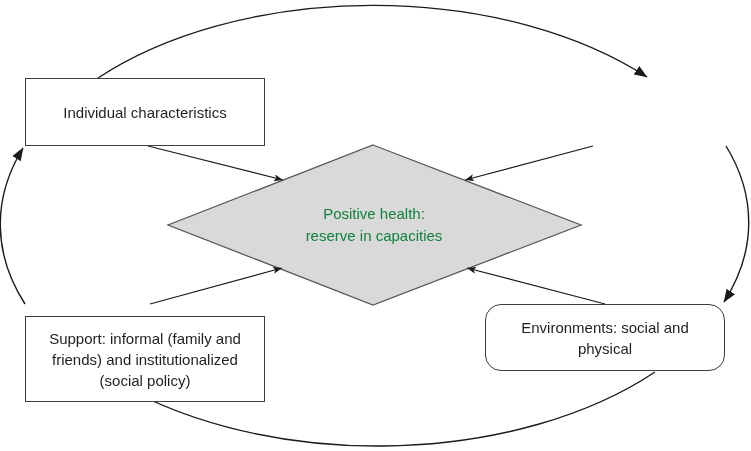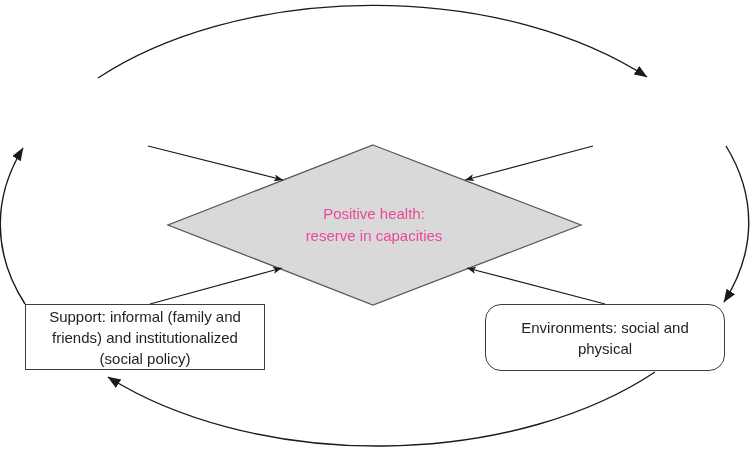--- a/index.html
+++ b/index.html
@@ -28,32 +28,32 @@
     justify-content: center;
     text-align: center;
     font-size: 15px;
     line-height: 21px;
     color: #1f1f1f;
     white-space: pre-line;
     padding: 0 4px;
   }
   .box-individual   { left: 25px;  top: 78px;  width: 240px; height: 68px; }
   .box-actions      { left: 487px; top: 78px;  width: 239px; height: 68px; }
-  .box-support      { left: 25px;  top: 304px; width: 240px; height: 66px; }
+  .box-support      { left: 25px;  top: 316px; width: 240px; height: 86px; }
   .box-environments { left: 485px; top: 304px; width: 240px; height: 67px; border-radius: 16px; }
   .diamond-label {
     position: absolute;
     z-index: 2;
     left: 254px;
     top: 203px;
     width: 240px;
     text-align: center;
     font-size: 15px;
     line-height: 22px;
-    color: #ec4899;
+    color: #15803d;
     white-space: pre-line;
   }
 </style>
 </head>
 <body>
 
 <div class="stage">
 
   <svg class="layer-svg" width="751" height="451" viewBox="0 0 751 451">
     <defs>
@@ -71,20 +71,23 @@
     <path d="M 726 146 A 372 222 0 0 1 724 302" fill="none" stroke="#1a1a1a" stroke-width="1.4" marker-end="url(#arrow-big)"></path>
     <path d="M 655 372 A 372 222 0 0 1 108 377" fill="none" stroke="#1a1a1a" stroke-width="1.4" marker-end="url(#arrow-big)"></path>
     <path d="M 25 304 A 372 222 0 0 1 23 148" fill="none" stroke="#1a1a1a" stroke-width="1.4" marker-end="url(#arrow-big)"></path>
 
     <line x1="148" y1="146" x2="283" y2="180" stroke="#1a1a1a" stroke-width="1.2" marker-end="url(#arrow-small)"></line>
     <line x1="593" y1="146" x2="465" y2="180" stroke="#1a1a1a" stroke-width="1.2" marker-end="url(#arrow-small)"></line>
     <line x1="150" y1="304" x2="282" y2="268" stroke="#1a1a1a" stroke-width="1.2" marker-end="url(#arrow-small)"></line>
     <line x1="605" y1="304" x2="467" y2="268" stroke="#1a1a1a" stroke-width="1.2" marker-end="url(#arrow-small)"></line>
   </svg>
 
+  <div class="node-box box-individual">
+    <span>Individual characteristics</span>
+  </div>
 
 
   <div class="node-box box-support">
     <span>Support: informal (family and
 friends) and institutionalized
 (social policy)</span>
   </div>
 
   <div class="node-box box-environments">
     <span>Environments: social and

